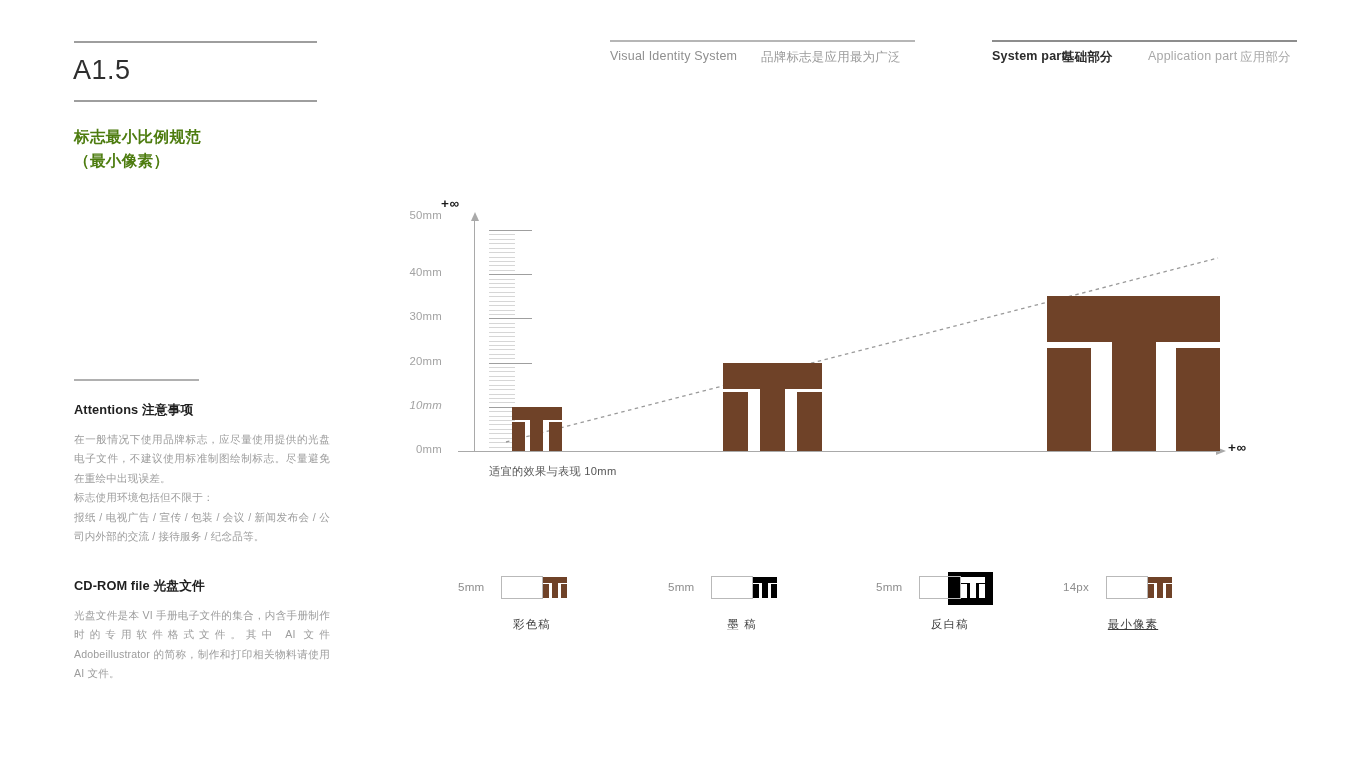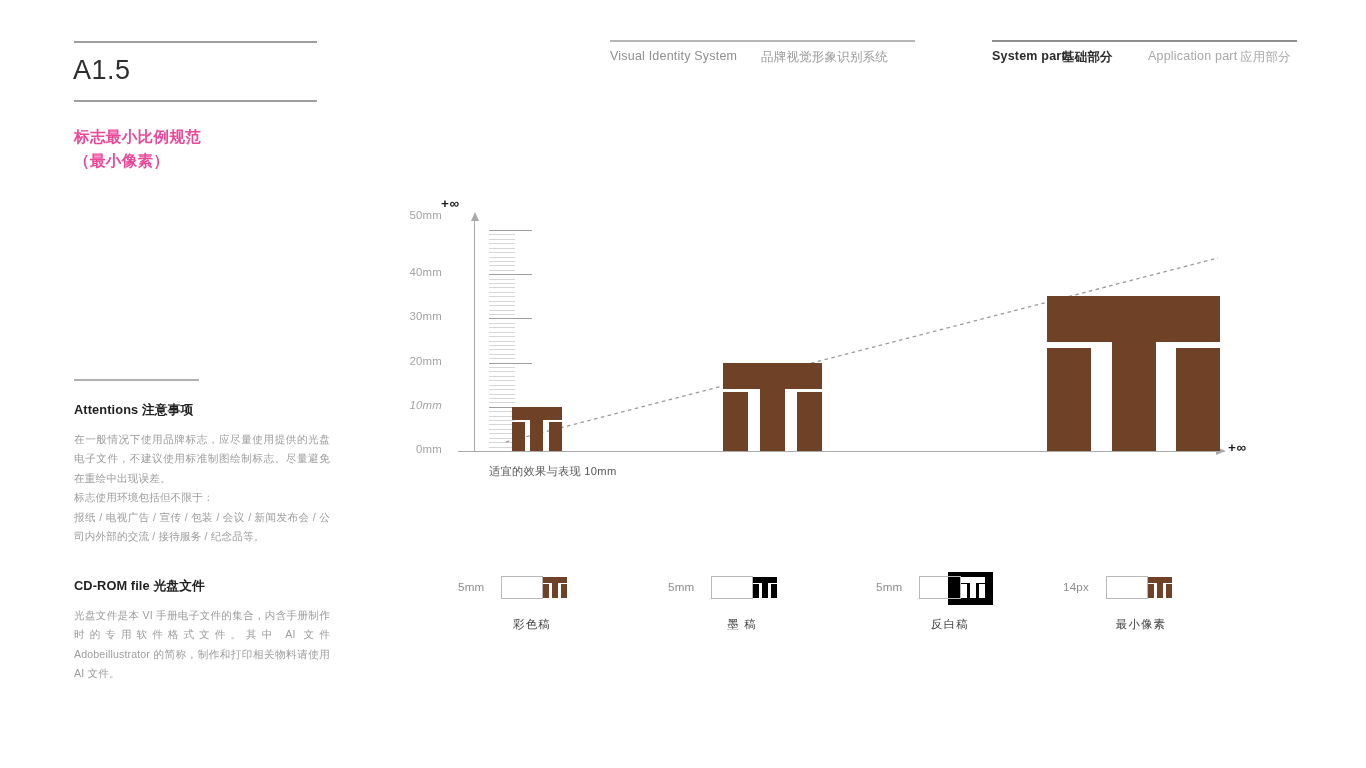--- a/index.html
+++ b/index.html
@@ -34,21 +34,21 @@
   }
   .code-rule-bot {
     position:absolute; left:74px; top:100px; width:243px; height:2px; background:#9e9e9e;
   }
   .page-code {
     position:absolute; left:73px; top:55px;
     font-size:27px; color:#2e2e2e; letter-spacing:.5px; font-weight:normal;
   }
   .page-title {
     position:absolute; left:74px; top:125px; width:280px;
-    font-size:15.5px; line-height:24px; color:#ec4899; font-weight:bold;
+    font-size:15.5px; line-height:24px; color:#4d7c0f; font-weight:bold;
     letter-spacing:.4px;
   }
   .sec { position:absolute; left:74px; width:256px; }
   .sec-head {
     font-size:12.8px; color:#1f1f1f; font-weight:bold; letter-spacing:.1px;
     margin-bottom:11px;
   }
   .sec-body {
     font-size:10.6px; line-height:19.4px; color:#9c9c9c; text-align:justify;
     letter-spacing:.15px;
@@ -115,21 +115,21 @@
 </style>
 </head>
 <body>
 
 <div class="page">
 
   <div class="hdr-left-rule"></div>
   <div class="hdr-right-rule"></div>
 
   <div class="hdr-row hdr-vis-en">Visual Identity System</div>
-  <div class="hdr-row hdr-vis-cn">品牌视觉形象识别系统</div>
+  <div class="hdr-row hdr-vis-cn">品牌标志是应用最为广泛</div>
   <div class="hdr-row hdr-basic-en">System part</div>
   <div class="hdr-row hdr-basic-cn">基础部分</div>
   <div class="hdr-row hdr-app-en">Application part</div>
   <div class="hdr-row hdr-app-cn">应用部分</div>
 
   <div class="code-rule-top"></div>
   <div class="page-code">A1.5</div>
   <div class="code-rule-bot"></div>
 
   <div class="page-title" id="pageTitle">
@@ -298,17 +298,17 @@
       </div>
       <div class="spec" style="left: 1063px; top: 572px; width: 150px; height: 60px;">
         <div class="spec-mm" style="left: 0px; top: 14px;">14px</div>
         <div class="spec-box" style="left: 43px; top: 4px; width: 42px; height: 23px;"></div>
         <div class="logo" style="width: 23.52px; height: 21px; left: 85px; top: 5px;">
           <div class="bar" style="height: 6.195px; background: rgb(111, 66, 40);"></div>
           <div class="stem" style="left: 8.7612px; top: 0px; width: 5.9976px; height: 21px; background: rgb(111, 66, 40);"></div>
           <div class="pilL" style="top: 7.035px; width: 5.9976px; height: 13.965px; background: rgb(111, 66, 40);"></div>
           <div class="pilR" style="top: 7.035px; width: 5.9976px; height: 13.965px; background: rgb(111, 66, 40);"></div>
         </div>
-        <div class="spec-caption" style="left: 24px; top: 45px; width: 108px;">最小像素</div>
+        <div class="spec-caption" style="left: 16px; top: 45px; width: 108px; text-decoration: underline;">最小像素</div>
       </div>
     </div>
 
 </div>
 
 </body></html>

